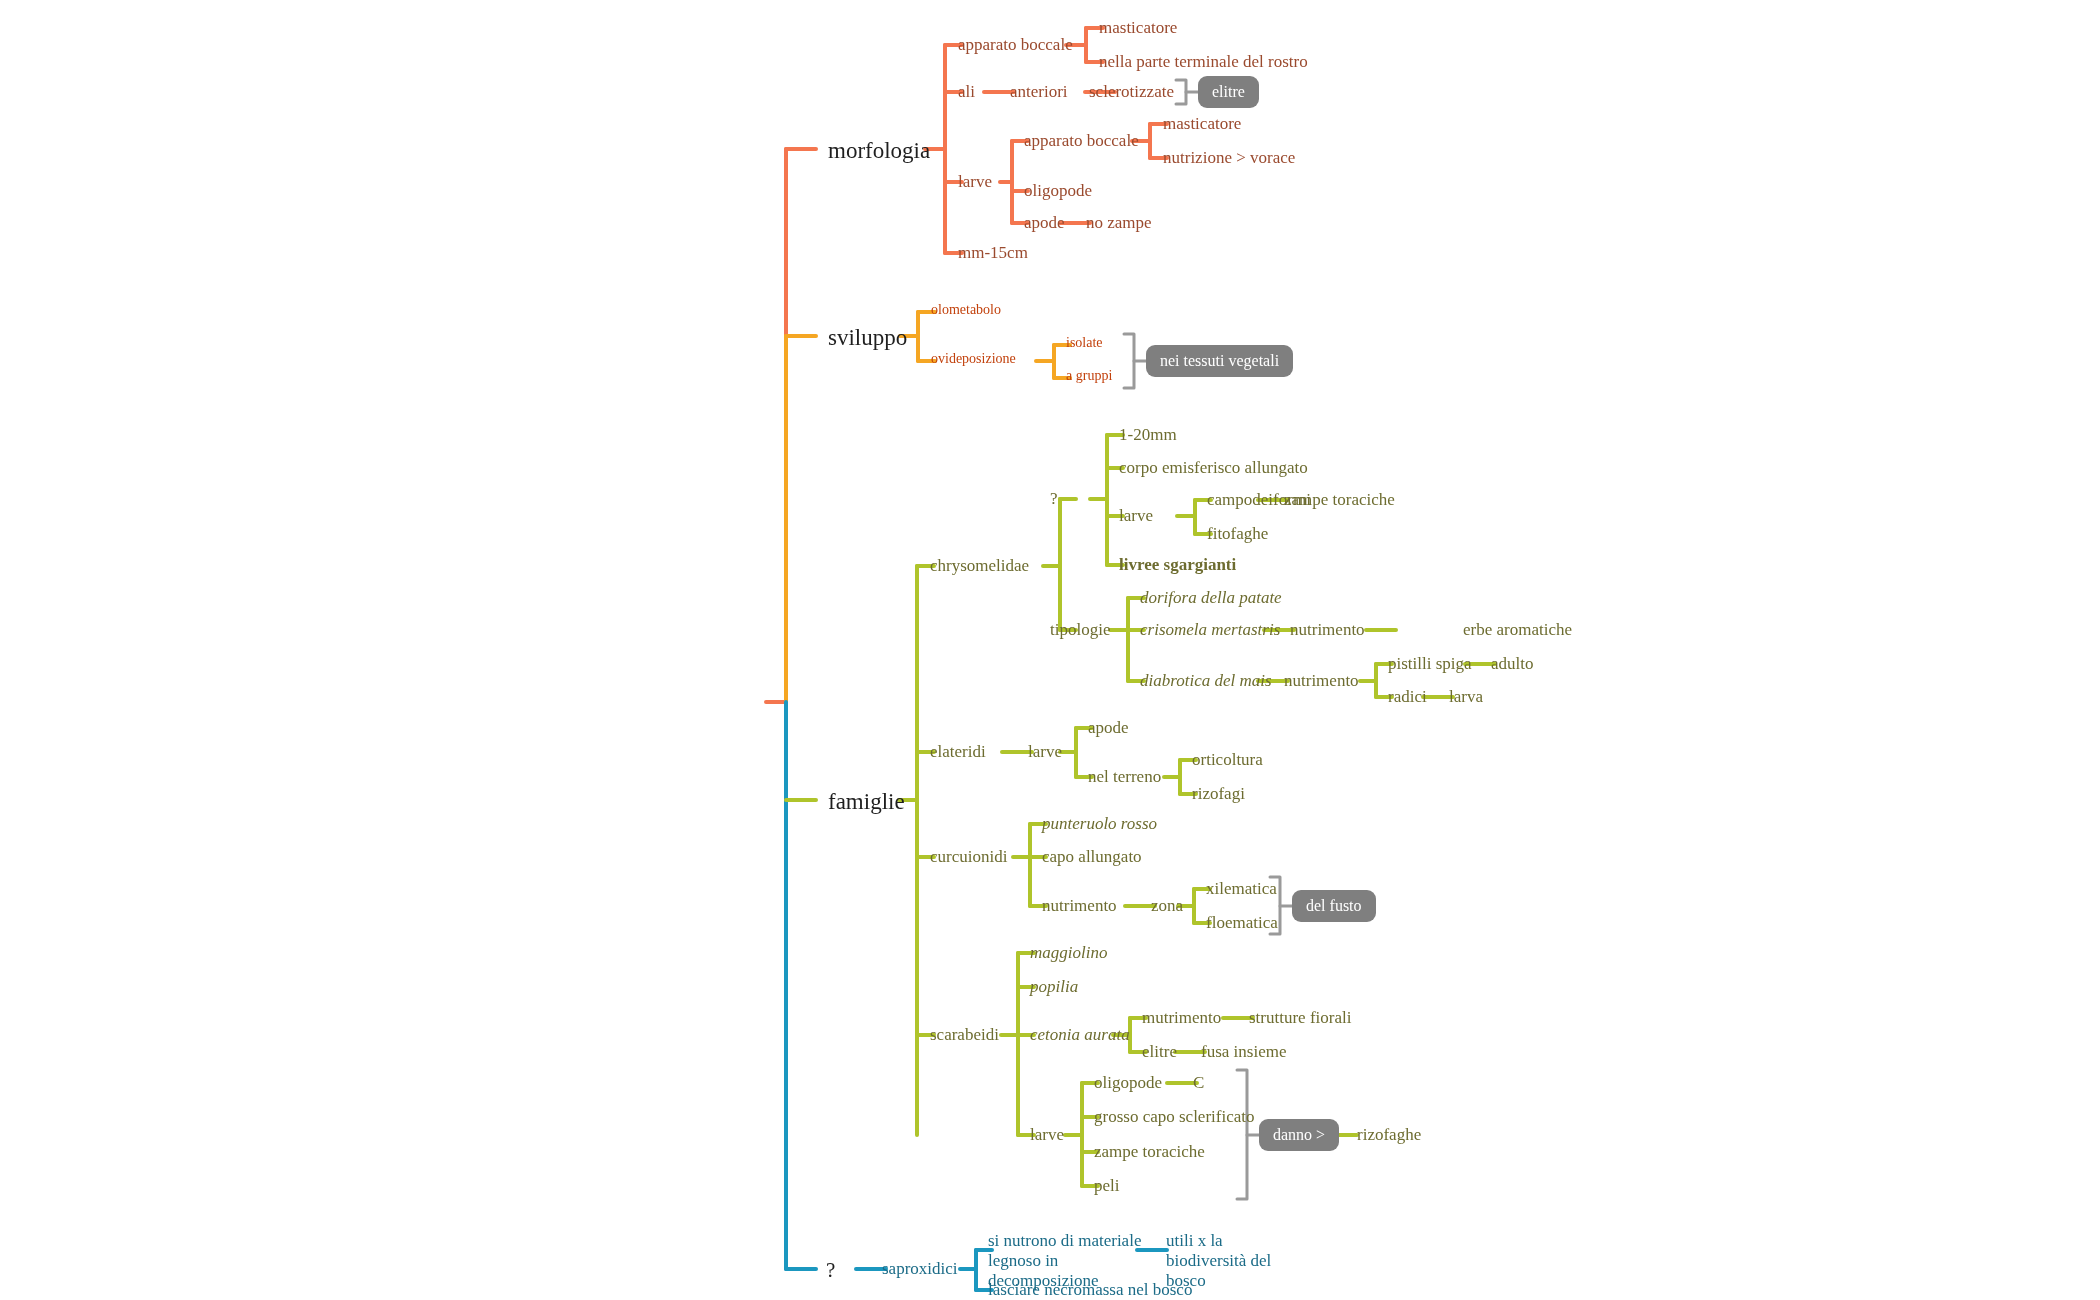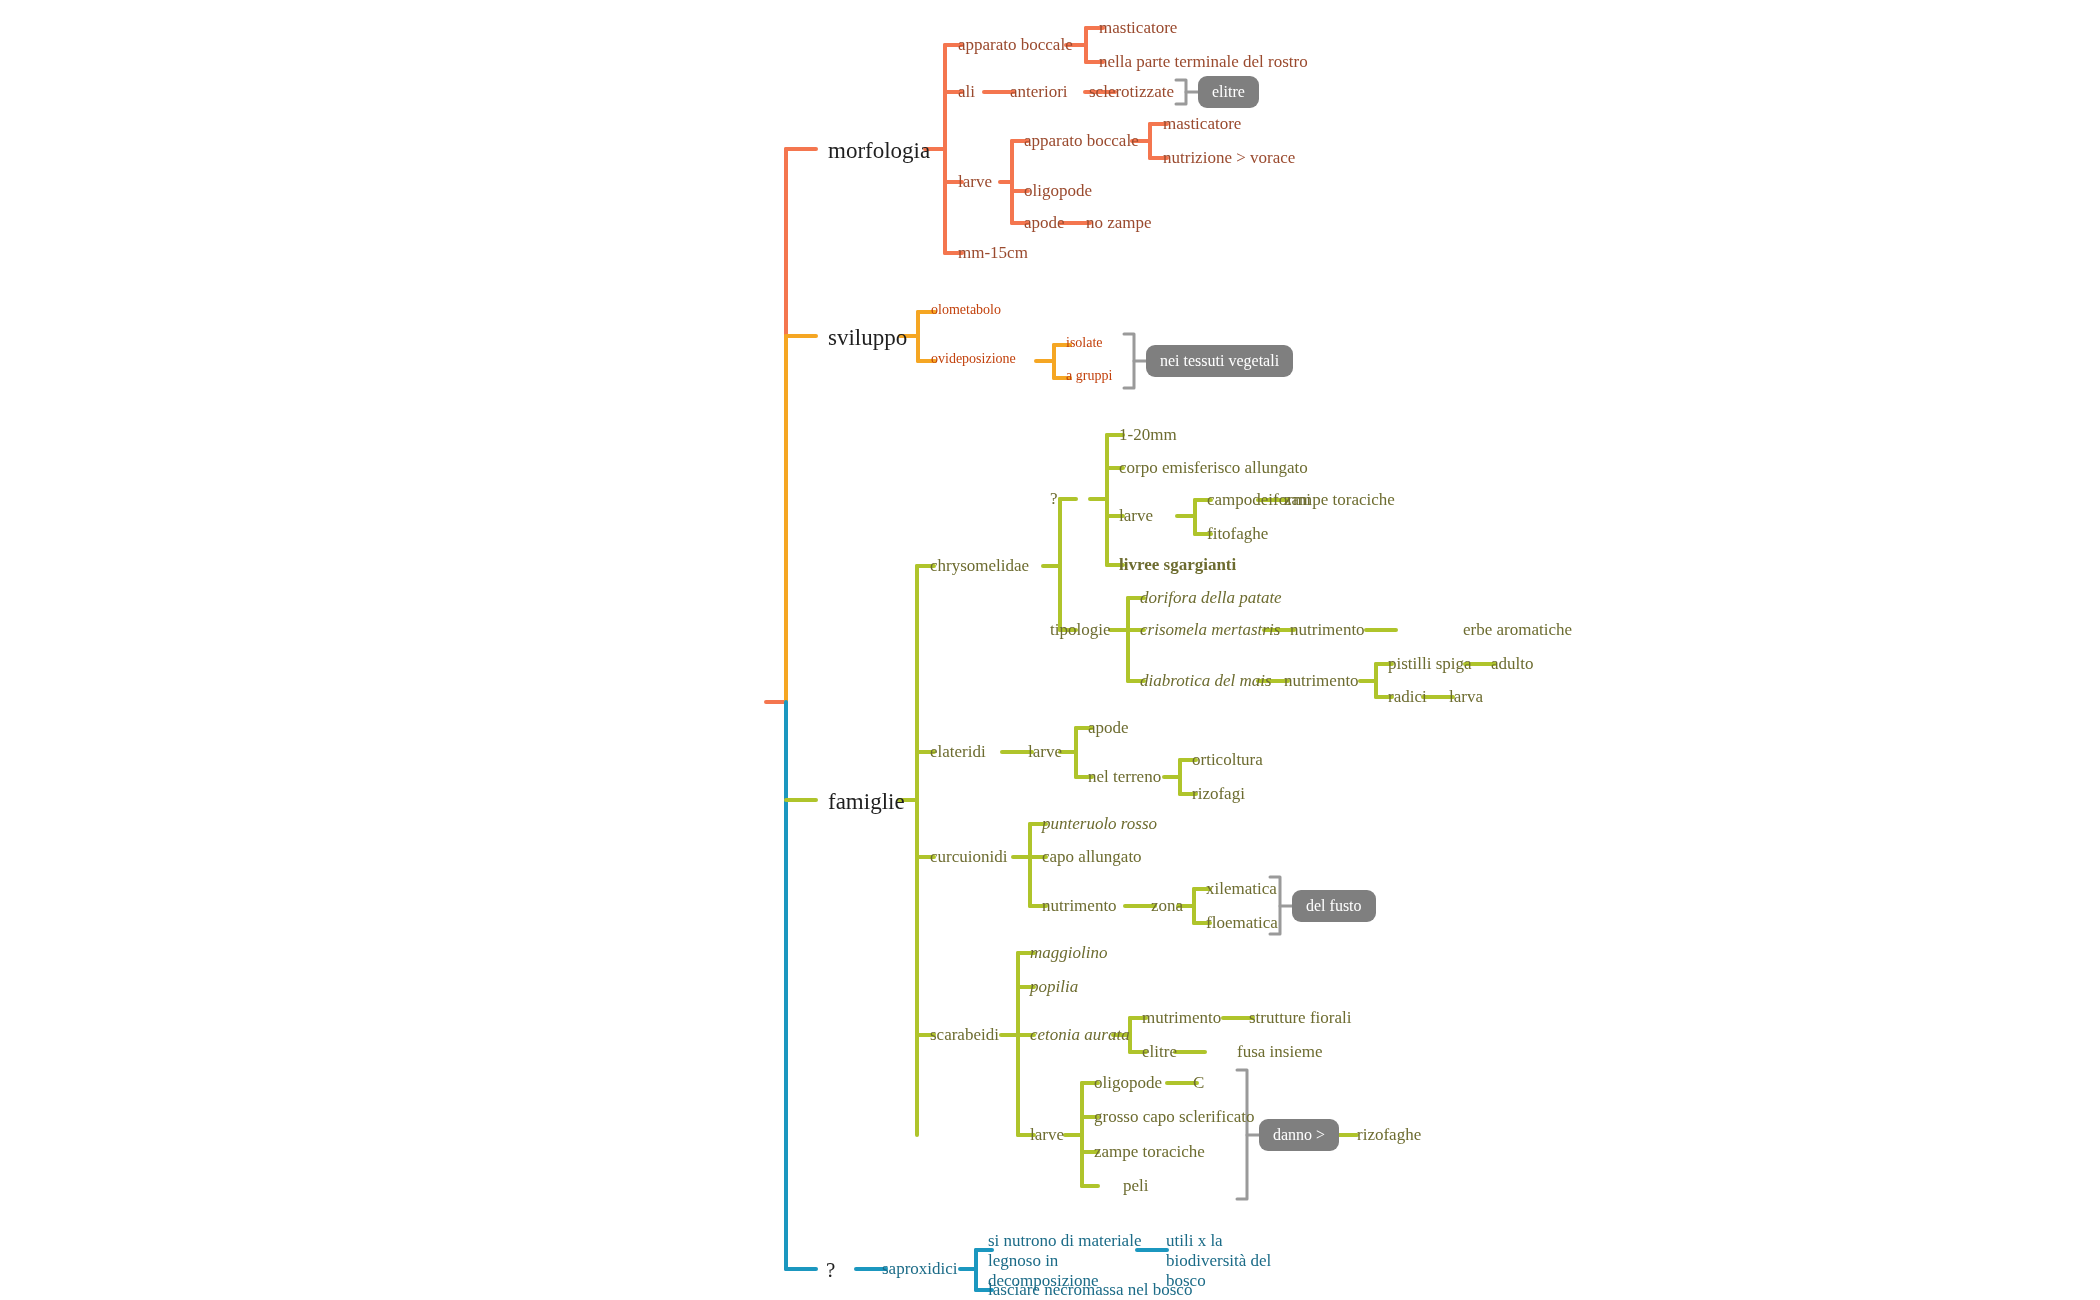--- a/index.html
+++ b/index.html
@@ -272,28 +272,28 @@
   <div class="node t-green" style="left:1206px;top:913px;">floematica</div>
   <div class="badge" style="left:1292px;top:890px;">del fusto</div>
 
   <div class="node t-green" style="left:930px;top:1025px;">scarabeidi</div>
   <div class="node t-green ital" style="left:1030px;top:943px;">maggiolino</div>
   <div class="node t-green ital" style="left:1030px;top:977px;">popilia</div>
   <div class="node t-green ital" style="left:1030px;top:1025px;">cetonia aurata</div>
   <div class="node t-green" style="left:1142px;top:1008px;">mutrimento</div>
   <div class="node t-green" style="left:1249px;top:1008px;">strutture fiorali</div>
   <div class="node t-green" style="left:1142px;top:1042px;">elitre</div>
-  <div class="node t-green" style="left:1201px;top:1042px;margin-left:36px;">fusa insieme</div>
+  <div class="node t-green" style="left:1201px;top:1042px;">fusa insieme</div>
 
   <div class="node t-green" style="left:1030px;top:1125px;">larve</div>
   <div class="node t-green" style="left:1094px;top:1073px;">oligopode</div>
   <div class="node t-green" style="left:1193px;top:1073px;">C</div>
   <div class="node t-green" style="left:1094px;top:1107px;">grosso capo sclerificato</div>
   <div class="node t-green" style="left:1094px;top:1142px;">zampe toraciche</div>
-  <div class="node t-green" style="left:1094px;top:1176px;margin-left:29px;">peli</div>
+  <div class="node t-green" style="left:1094px;top:1176px;">peli</div>
   <div class="badge" style="left:1259px;top:1119px;">danno &gt;</div>
   <div class="node t-green" style="left:1357px;top:1125px;">rizofaghe</div>
 
   <div class="node t-teal" style="left:882px;top:1259px;">saproxidici</div>
   <div class="node t-teal wrap" style="left:988px;top:1231px;width:162px;">si nutrono di materiale legnoso in decomposizione</div>
   <div class="node t-teal wrap" style="left:1166px;top:1231px;width:134px;">utili x la biodiversità del bosco</div>
   <div class="node t-teal" style="left:988px;top:1280px;">lasciare necromassa nel bosco</div>
 
 </div>
 

